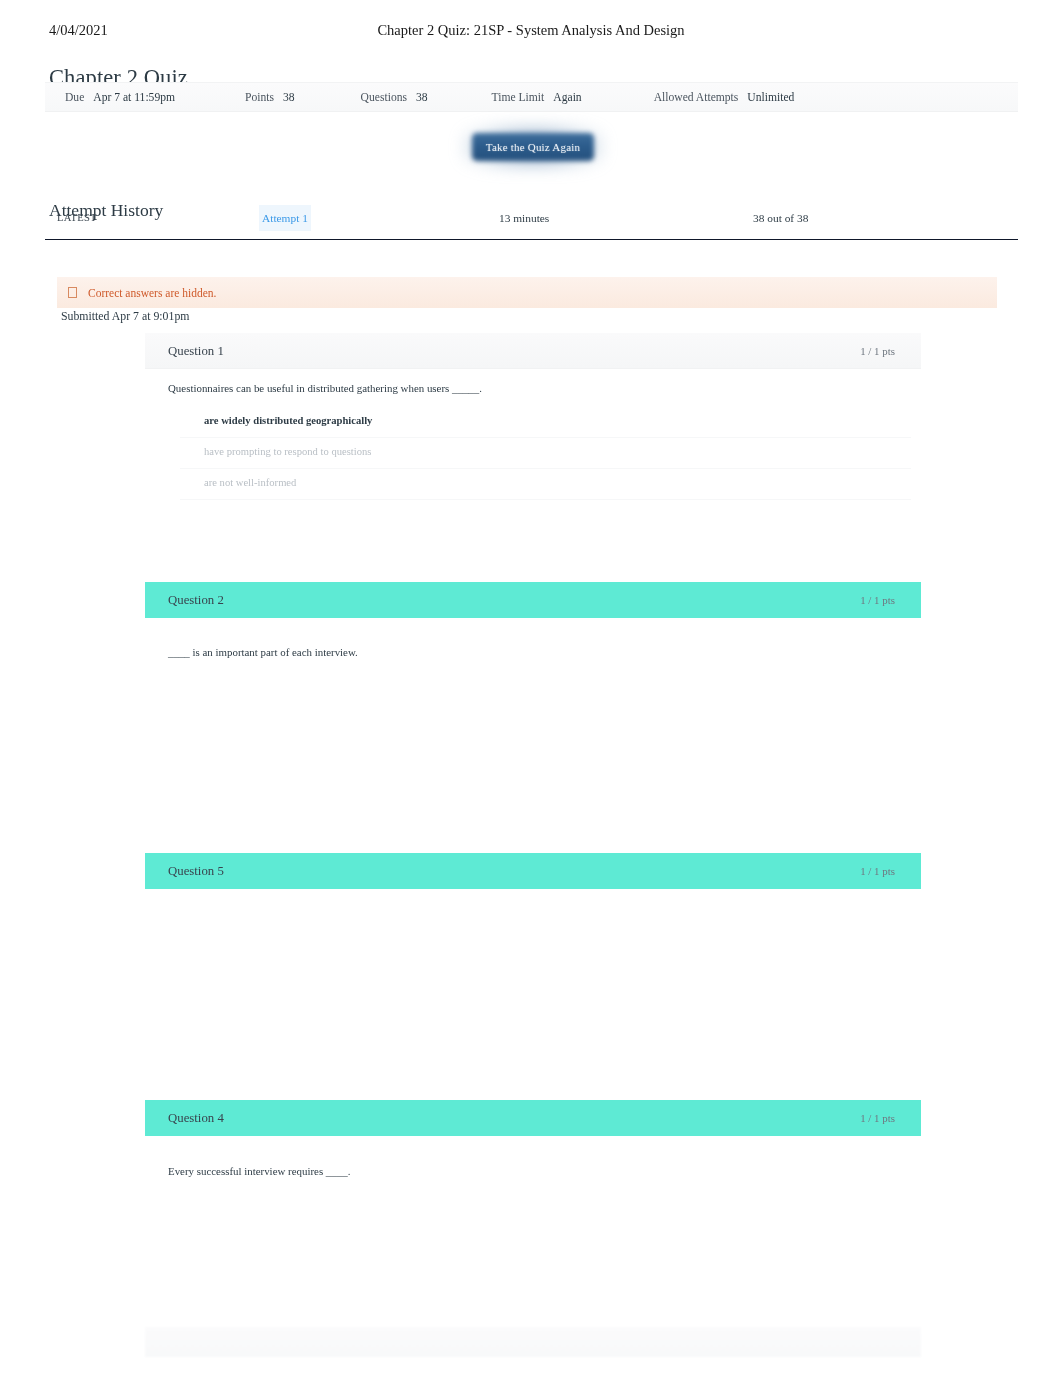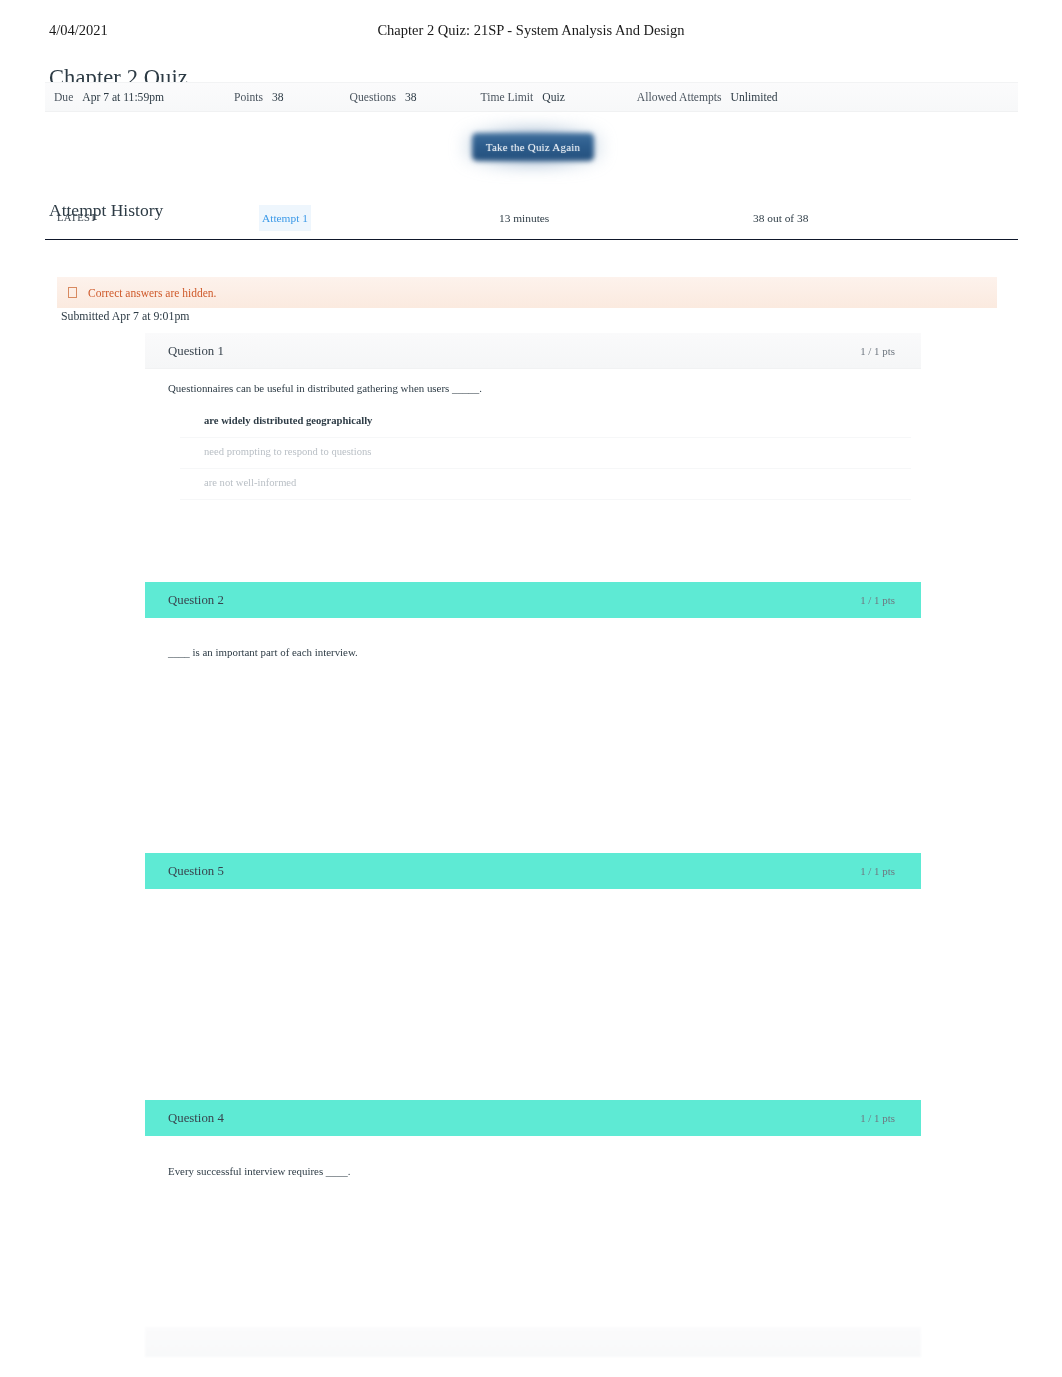--- a/index.html
+++ b/index.html
@@ -50,21 +50,21 @@
     border-top: 1px solid #f2f3f4;
     border-bottom: 1px solid #f0f1f2;
     display: flex;
     align-items: center;
     font-size: 11.6px;
     color: #3c4650;
   }
   .meta-item { display: flex; align-items: baseline; }
   .meta-label { color: #4a545e; }
   .meta-value { margin-left: 9px; color: #2d3b45; }
-  .m1 { margin-left: 9px; }
+  .m1 { margin-left: 20px; }
   .m2 { margin-left: 70px; }
   .m3 { margin-left: 66px; }
   .m4 { margin-left: 64px; }
   .m5 { margin-left: 72px; }
 
   
   .btn-wrap {
     position: absolute;
     left: 462px; top: 124px;
     width: 142px; height: 46px;
@@ -228,21 +228,21 @@
   <span class="meta-item m2">
     <span class="meta-label">Points</span>
     <span class="meta-value">38</span>
   </span>
   <span class="meta-item m3">
     <span class="meta-label">Questions</span>
     <span class="meta-value">38</span>
   </span>
   <span class="meta-item m4">
     <span class="meta-label">Time Limit</span>
-    <span class="meta-value">Quiz</span>
+    <span class="meta-value">Again</span>
   </span>
   <span class="meta-item m5">
     <span class="meta-label">Allowed Attempts</span>
     <span class="meta-value">Unlimited</span>
   </span>
 </div>
 
 <div class="btn-wrap">
   <div class="btn-glow"></div>
   <div class="btn-core"></div>
@@ -274,21 +274,21 @@
     <span class="q-title">Question 1</span>
     <span class="q-pts">1 / 1 pts</span>
   </div>
   <div class="q-body" style="height:174px;">
     <span class="q-text">Questionnaires can be useful in distributed gathering when users _____.</span>
     <div class="answers">
       <div class="ans selected">
         <span class="ans-text">are widely distributed geographically</span>
       </div>
       <div class="ans dim">
-        <span class="ans-text">need prompting to respond to questions</span>
+        <span class="ans-text">have prompting to respond to questions</span>
       </div>
       <div class="ans dim">
         <span class="ans-text">are not well-informed</span>
       </div>
     </div>
   </div>
 </div>
 
 <div class="q-block softblur" style="top:582px;height:250px;">
   <div class="q-head plain">

